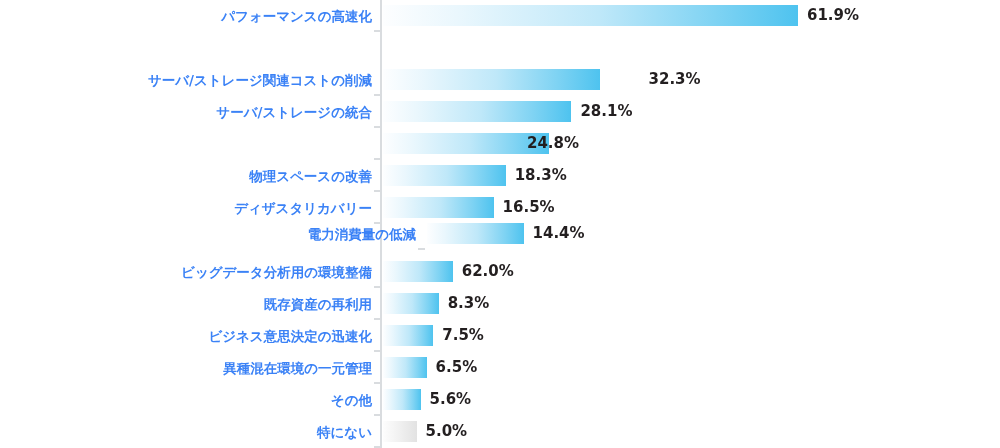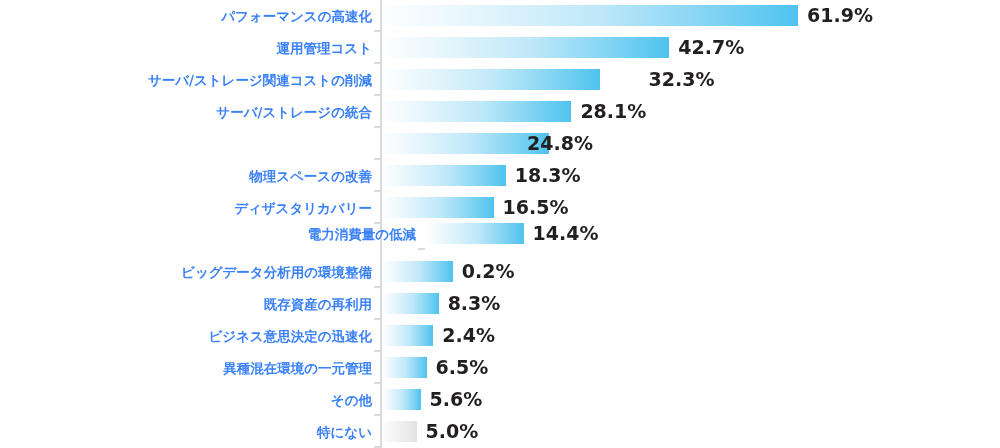--- a/index.html
+++ b/index.html
@@ -80,43 +80,37 @@
 
   .bar.muted {
     background-image: linear-gradient(to right, #fdfdfd 0%, #f4f4f4 35%, #e9e9e9 75%, #e2e2e2 100%);
   }
 
   .bar-value {
     position: absolute;
     top: 5px;
     height: 21px;
     line-height: 21px;
-    font-size: 19px;
+    font-size: 15px;
     font-weight: bold;
     color: #231f20;
     white-space: nowrap;
   }
 </style>
 </head>
 <body>
 
 <div id="chart">
   <div class="axis-line"></div>
   <div class="rows">
       <div class="row" style="top: 0px;">
         <div class="tick" style="top: 30px;"></div>
         <div class="row-label">パフォーマンスの高速化</div>
         <div class="bar" style="width: 415px;"></div>
         <div class="bar-value" style="left: 807px;">61.9%</div>
-      </div>
-      <div class="row" style="top: 32px;">
-        <div class="tick" style="top: 30px;"></div>
-        <div class="row-label">運用管理コスト</div>
-        <div class="bar" style="width: 286.276px;"></div>
-        <div class="bar-value" style="left: 678.276px;">42.7%</div>
       </div>
       <div class="row" style="top: 64px;">
         <div class="tick" style="top: 30px;"></div>
         <div class="row-label">サーバ/ストレージ関連コストの削減</div>
         <div class="bar" style="width: 216.551px;"></div>
         <div class="bar-value" style="left: 608.551px; margin-left: 40px;">32.3%</div>
       </div>
       <div class="row" style="top: 96px;">
         <div class="tick" style="top: 30px;"></div>
         <div class="row-label">サーバ/ストレージの統合</div>
@@ -143,33 +137,33 @@
       <div class="row" style="top: 218px; margin-left: 44px;">
         <div class="tick" style="top: 30px;"></div>
         <div class="row-label">電力消費量の低減</div>
         <div class="bar" style="width: 96.5428px;"></div>
         <div class="bar-value" style="left: 488.543px;">14.4%</div>
       </div>
       <div class="row" style="top: 256px;">
         <div class="tick" style="top: 30px;"></div>
         <div class="row-label">ビッグデータ分析用の環境整備</div>
         <div class="bar" style="width: 69.7254px;"></div>
-        <div class="bar-value" style="left: 461.725px;">0.2%</div>
+        <div class="bar-value" style="left: 461.725px;">62.0%</div>
       </div>
       <div class="row" style="top: 288px;">
         <div class="tick" style="top: 30px;"></div>
         <div class="row-label">既存資産の再利用</div>
         <div class="bar" style="width: 55.6462px;"></div>
         <div class="bar-value" style="left: 447.646px;">8.3%</div>
       </div>
       <div class="row" style="top: 320px;">
         <div class="tick" style="top: 30px;"></div>
         <div class="row-label">ビジネス意思決定の迅速化</div>
         <div class="bar" style="width: 50.2827px;"></div>
-        <div class="bar-value" style="left: 442.283px;">2.4%</div>
+        <div class="bar-value" style="left: 442.283px;">7.5%</div>
       </div>
       <div class="row" style="top: 352px;">
         <div class="tick" style="top: 30px;"></div>
         <div class="row-label">異種混在環境の一元管理</div>
         <div class="bar" style="width: 43.5784px;"></div>
         <div class="bar-value" style="left: 435.578px;">6.5%</div>
       </div>
       <div class="row" style="top: 384px;">
         <div class="tick" style="top: 30px;"></div>
         <div class="row-label">その他</div>

